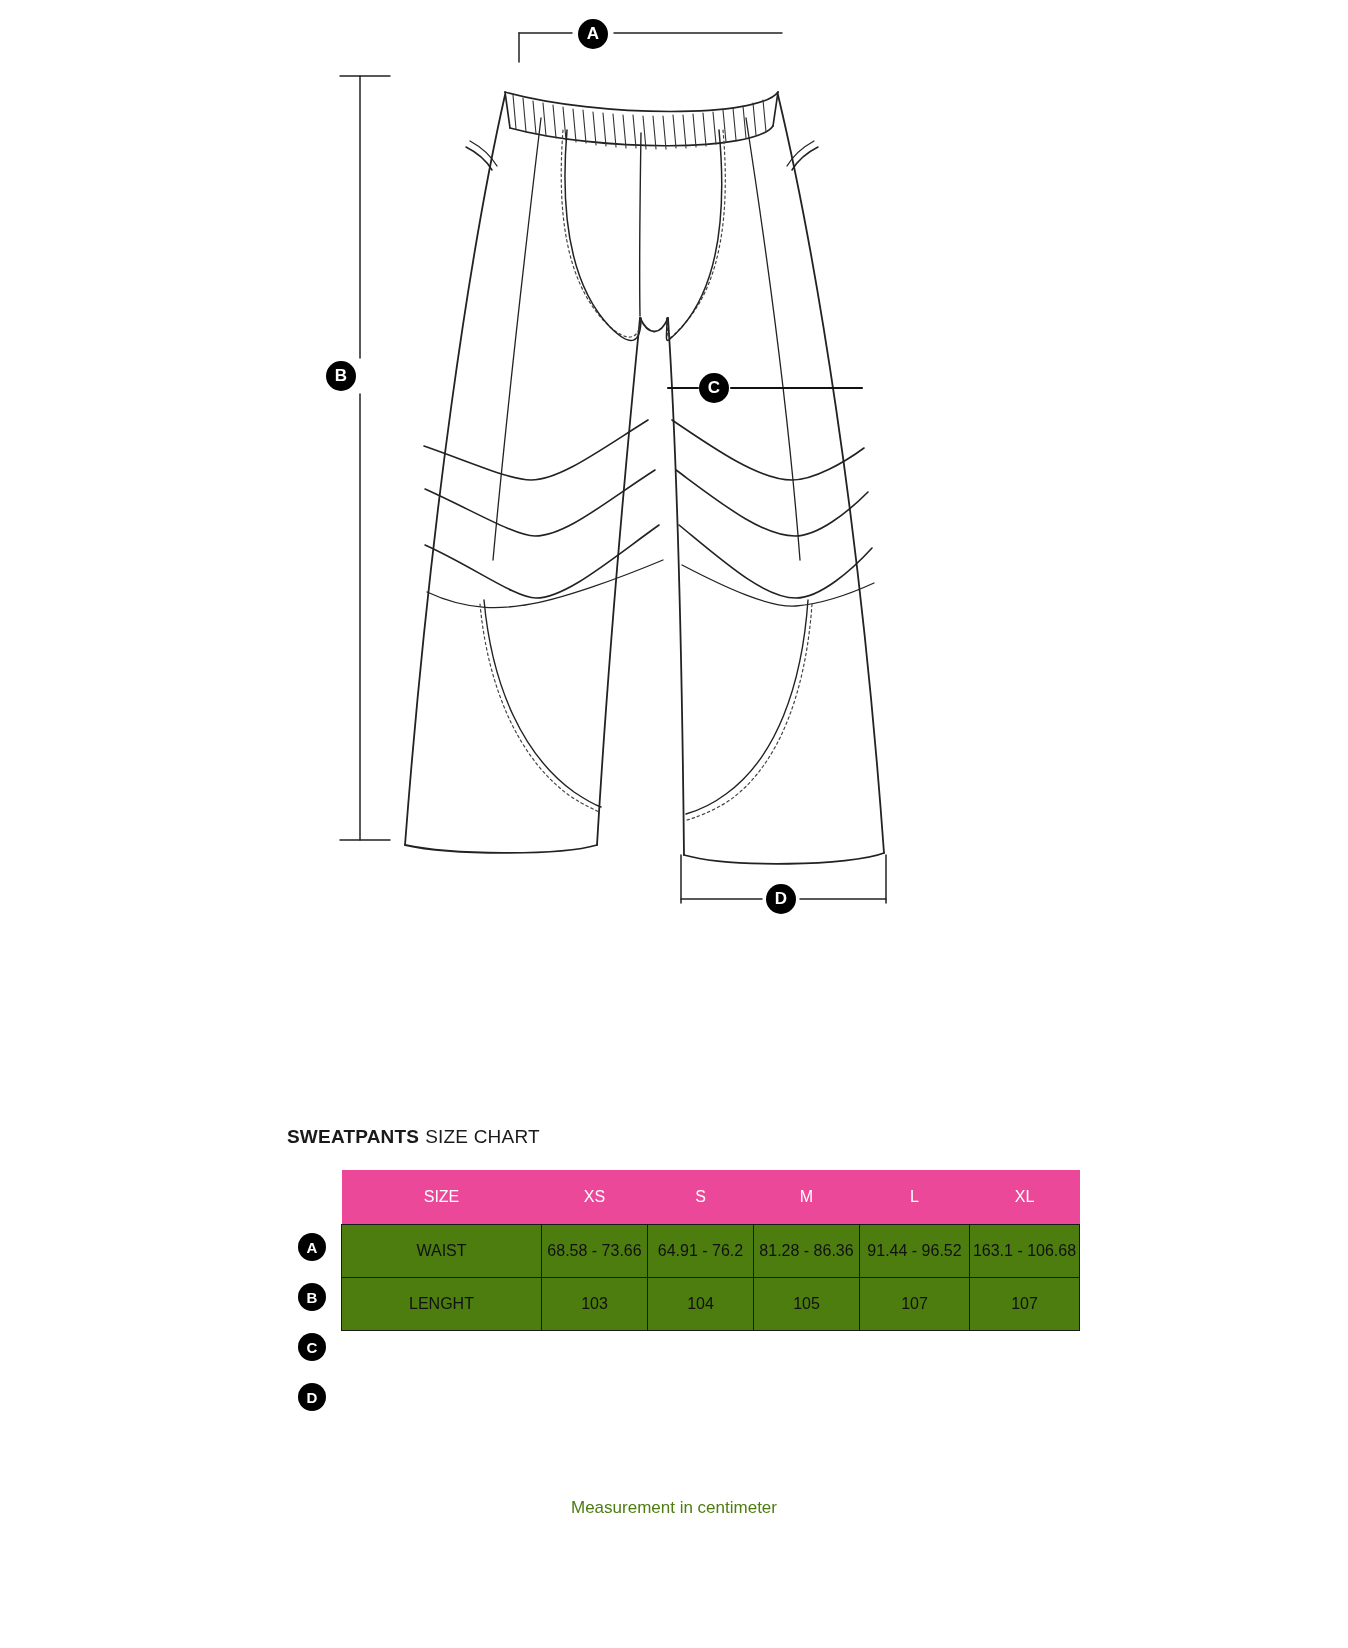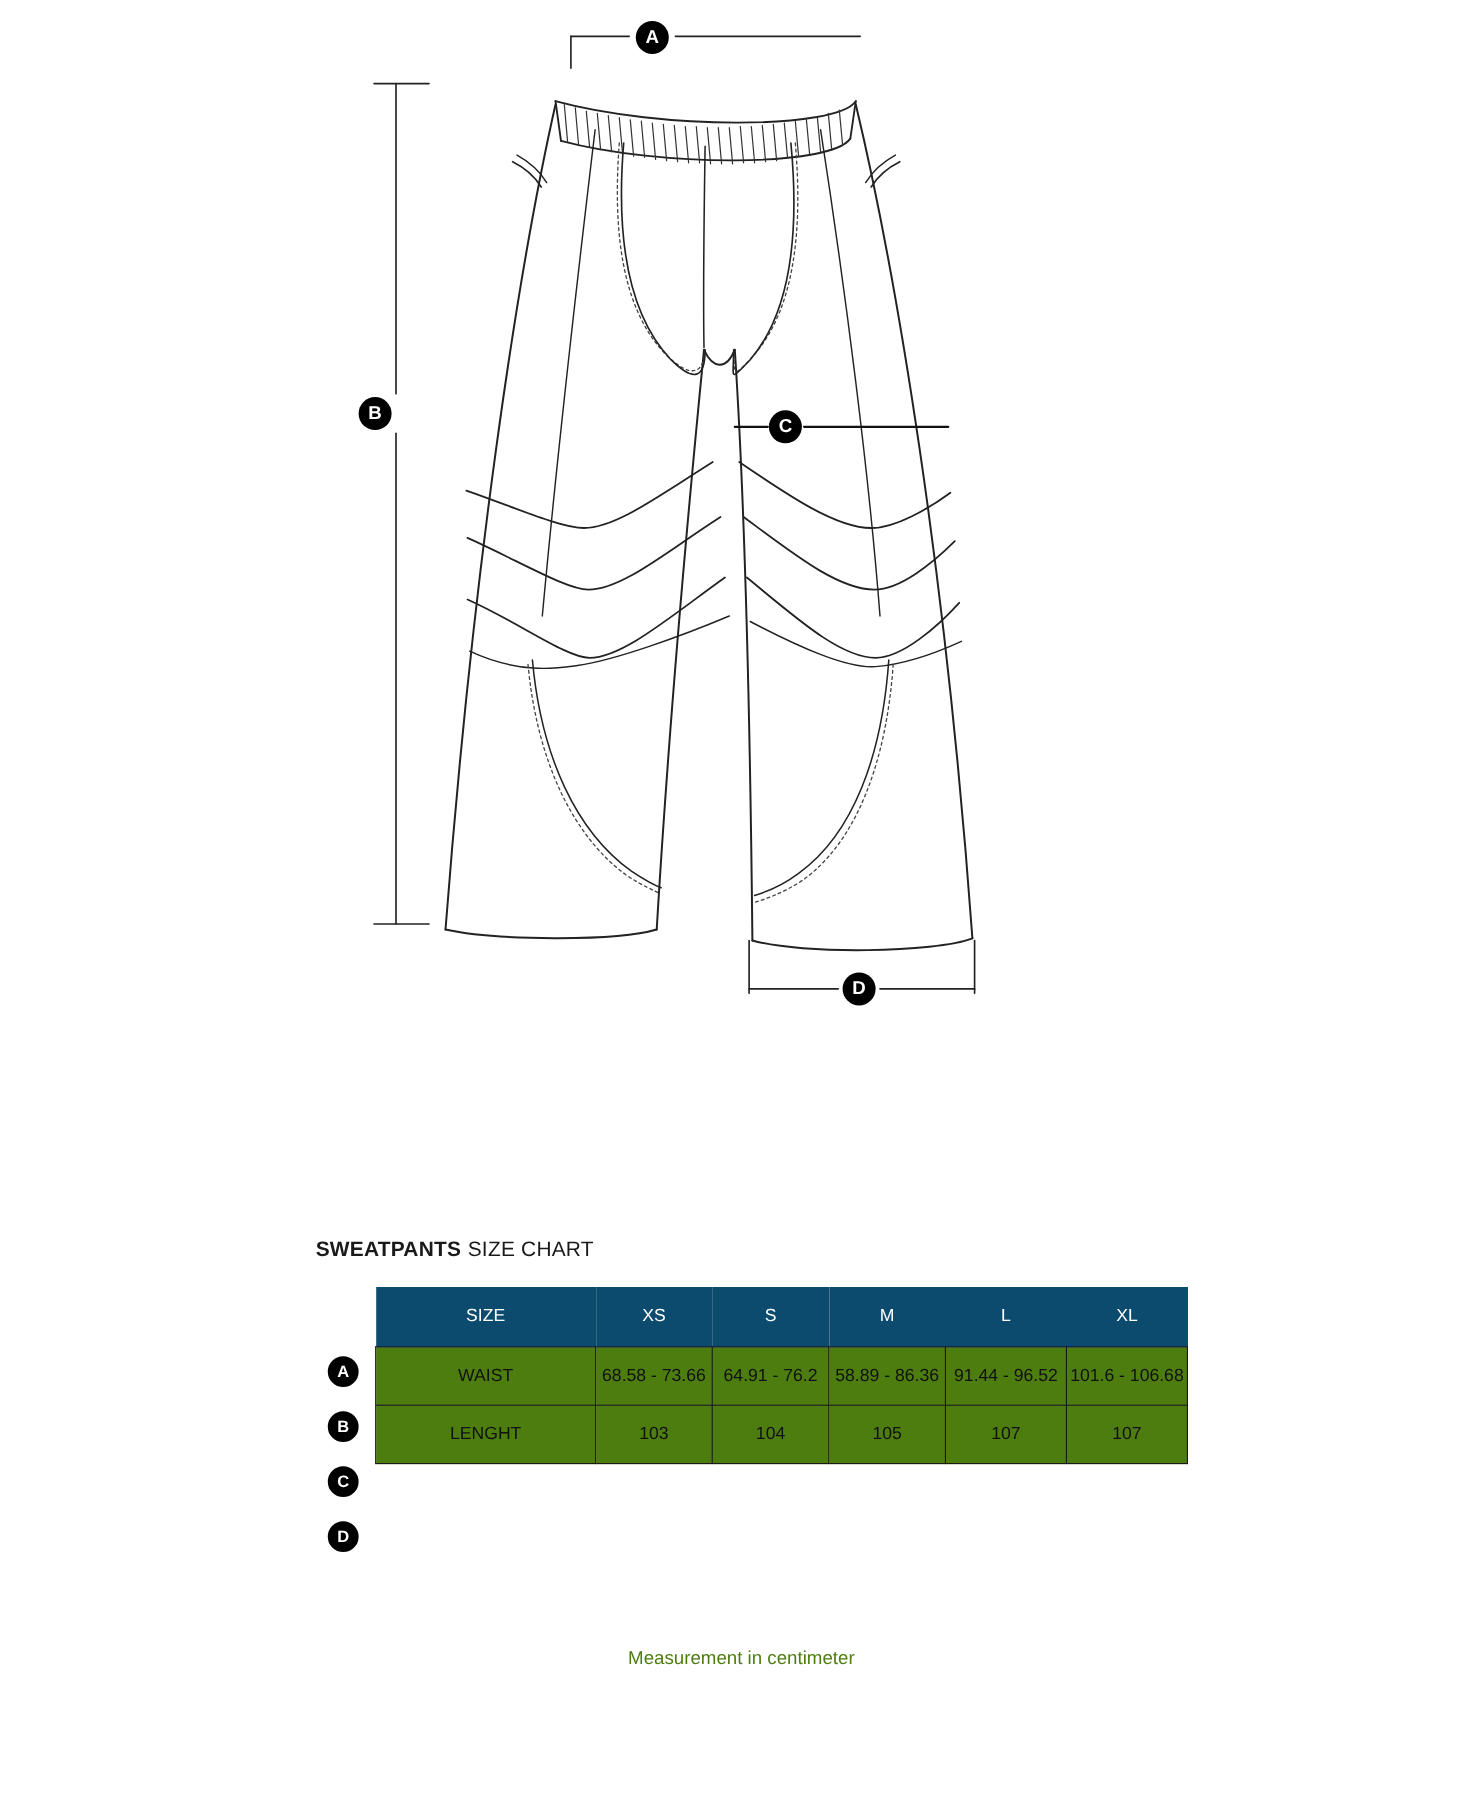--- a/index.html
+++ b/index.html
@@ -80,21 +80,21 @@
     table-layout: fixed;
     font-size: 16px;
   }
   table#size-table th,
   table#size-table td {
     text-align: center;
     vertical-align: middle;
     white-space: nowrap;
   }
   table#size-table thead th {
-    background: #0c4a6e;
+    background: #ec4899;
     color: #ffffff;
     font-weight: normal;
     font-size: 16px;
     height: 52px;
     border: none;
   }
   table#size-table tbody td {
     height: 50px;
     border: 1.6px solid #1a1a1a;
     background: #4d7c0f;
@@ -315,23 +315,23 @@
         <th>M</th>
         <th>L</th>
         <th>XL</th>
       </tr>
     </thead>
     <tbody>
       <tr>
         <td>WAIST</td>
         <td>68.58 - 73.66</td>
         <td>64.91 - 76.2</td>
-        <td>58.89 - 86.36</td>
+        <td>81.28 - 86.36</td>
         <td>91.44 - 96.52</td>
-        <td>101.6 - 106.68</td>
+        <td>163.1 - 106.68</td>
       </tr>
       <tr>
         <td>LENGHT</td>
         <td>103</td>
         <td>104</td>
         <td>105</td>
         <td>107</td>
         <td>107</td>
       </tr>
     </tbody>

